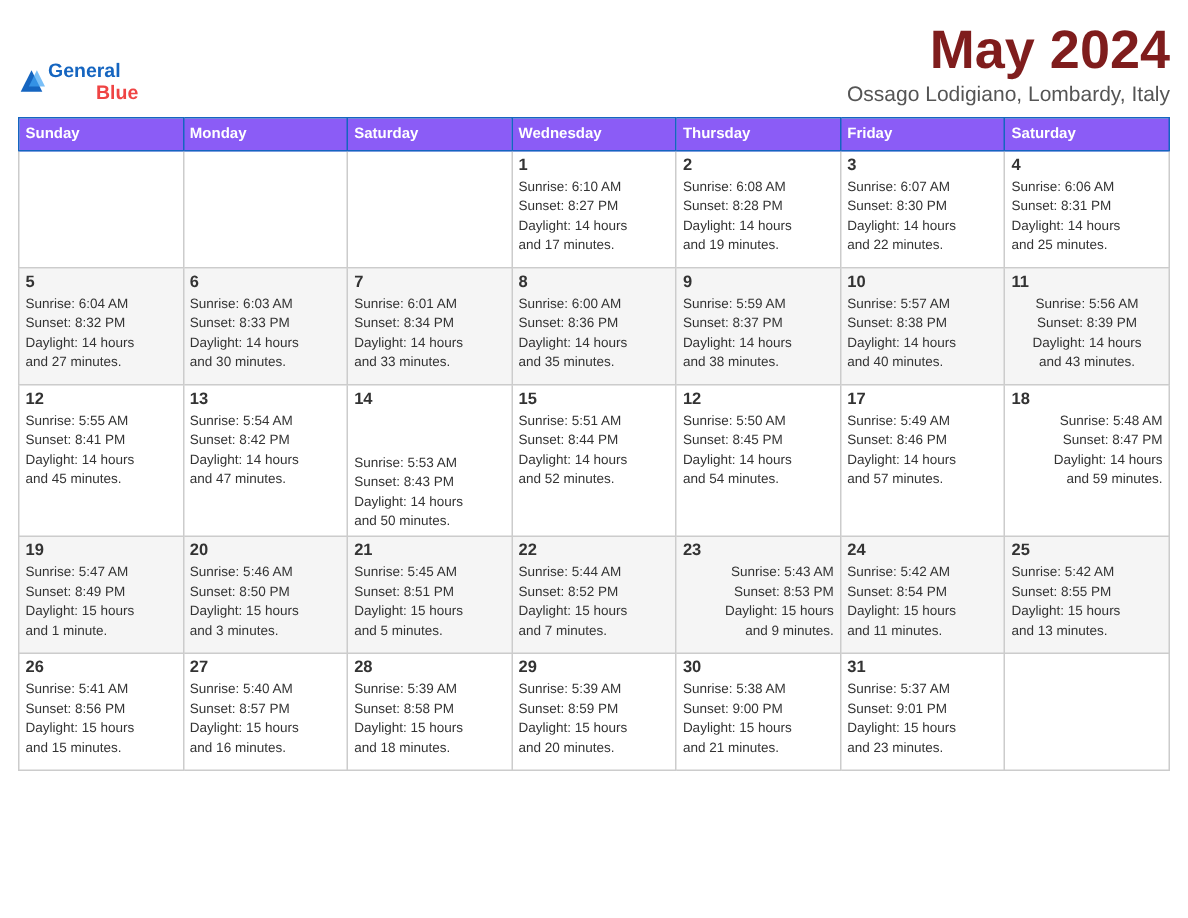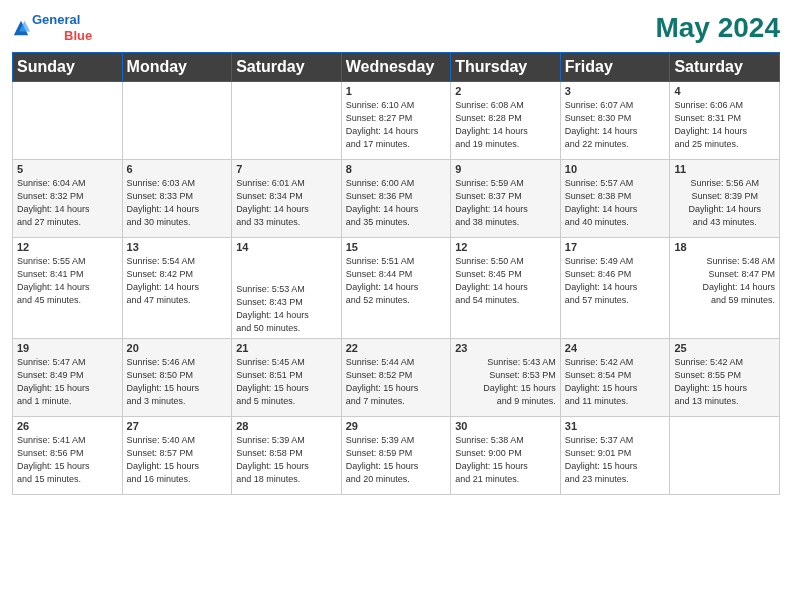--- a/index.html
+++ b/index.html
@@ -11,21 +11,21 @@
       overflow: hidden;
     }
     .page {
       width: 792px;
       height: 612px;
       padding: 12px;
     }
     .header {
       display: flex;
       justify-content: space-between;
-      align-items: center;
+      align-items: flex-end;
       margin-bottom: 8px;
     }
     .logo {
       display: flex;
       align-items: center;
       gap: 2px;
     }
     .logo-text {
       font-size: 13px;
       font-weight: bold;
@@ -36,37 +36,37 @@
       color: #1565c0;
     }
     .logo-icon {
       width: 18px;
       height: 18px;
     }
     .title-block {
       text-align: right;
     }
     .main-title {
-      font-size: 28px;
+      font-size: 36px;
       font-weight: bold;
-      color: #0f766e;
+      color: #7f1d1d;
     }
     .subtitle {
       font-size: 14px;
       color: #555;
     }
     table {
       width: 100%;
       border-collapse: collapse;
       table-layout: fixed;
     }
     thead th {
-      background-color: #404040;
+      background-color: #8b5cf6;
       color: #fff;
-      font-size: 16px;
+      font-size: 10px;
       font-weight: bold;
       padding: 5px 4px;
       text-align: left;
       border: 1px solid #1565c0;
     }
     tbody td {
       border: 1px solid #ccc;
       vertical-align: top;
       padding: 3px 4px;
       font-size: 9px;
@@ -99,20 +99,21 @@
         <polygon points="10,2 18,18 2,18" fill="#1565c0"></polygon>
         <polygon points="14,2 20,14 8,14" fill="#42a5f5" opacity="0.7"></polygon>
       </svg>
       <div class="logo-text">
         <div><span>General</span></div>
         <div style="color:#ef4444;padding-left:32px;">Blue</div>
       </div>
     </div>
     <div class="title-block">
       <div class="main-title">May 2024</div>
+      <div class="subtitle">Ossago Lodigiano, Lombardy, Italy</div>
     </div>
   </div>
 
   <table>
     <thead>
       <tr id="header-row">
           <th>Sunday</th>
           <th>Monday</th>
           <th>Saturday</th>
           <th>Wednesday</th>

